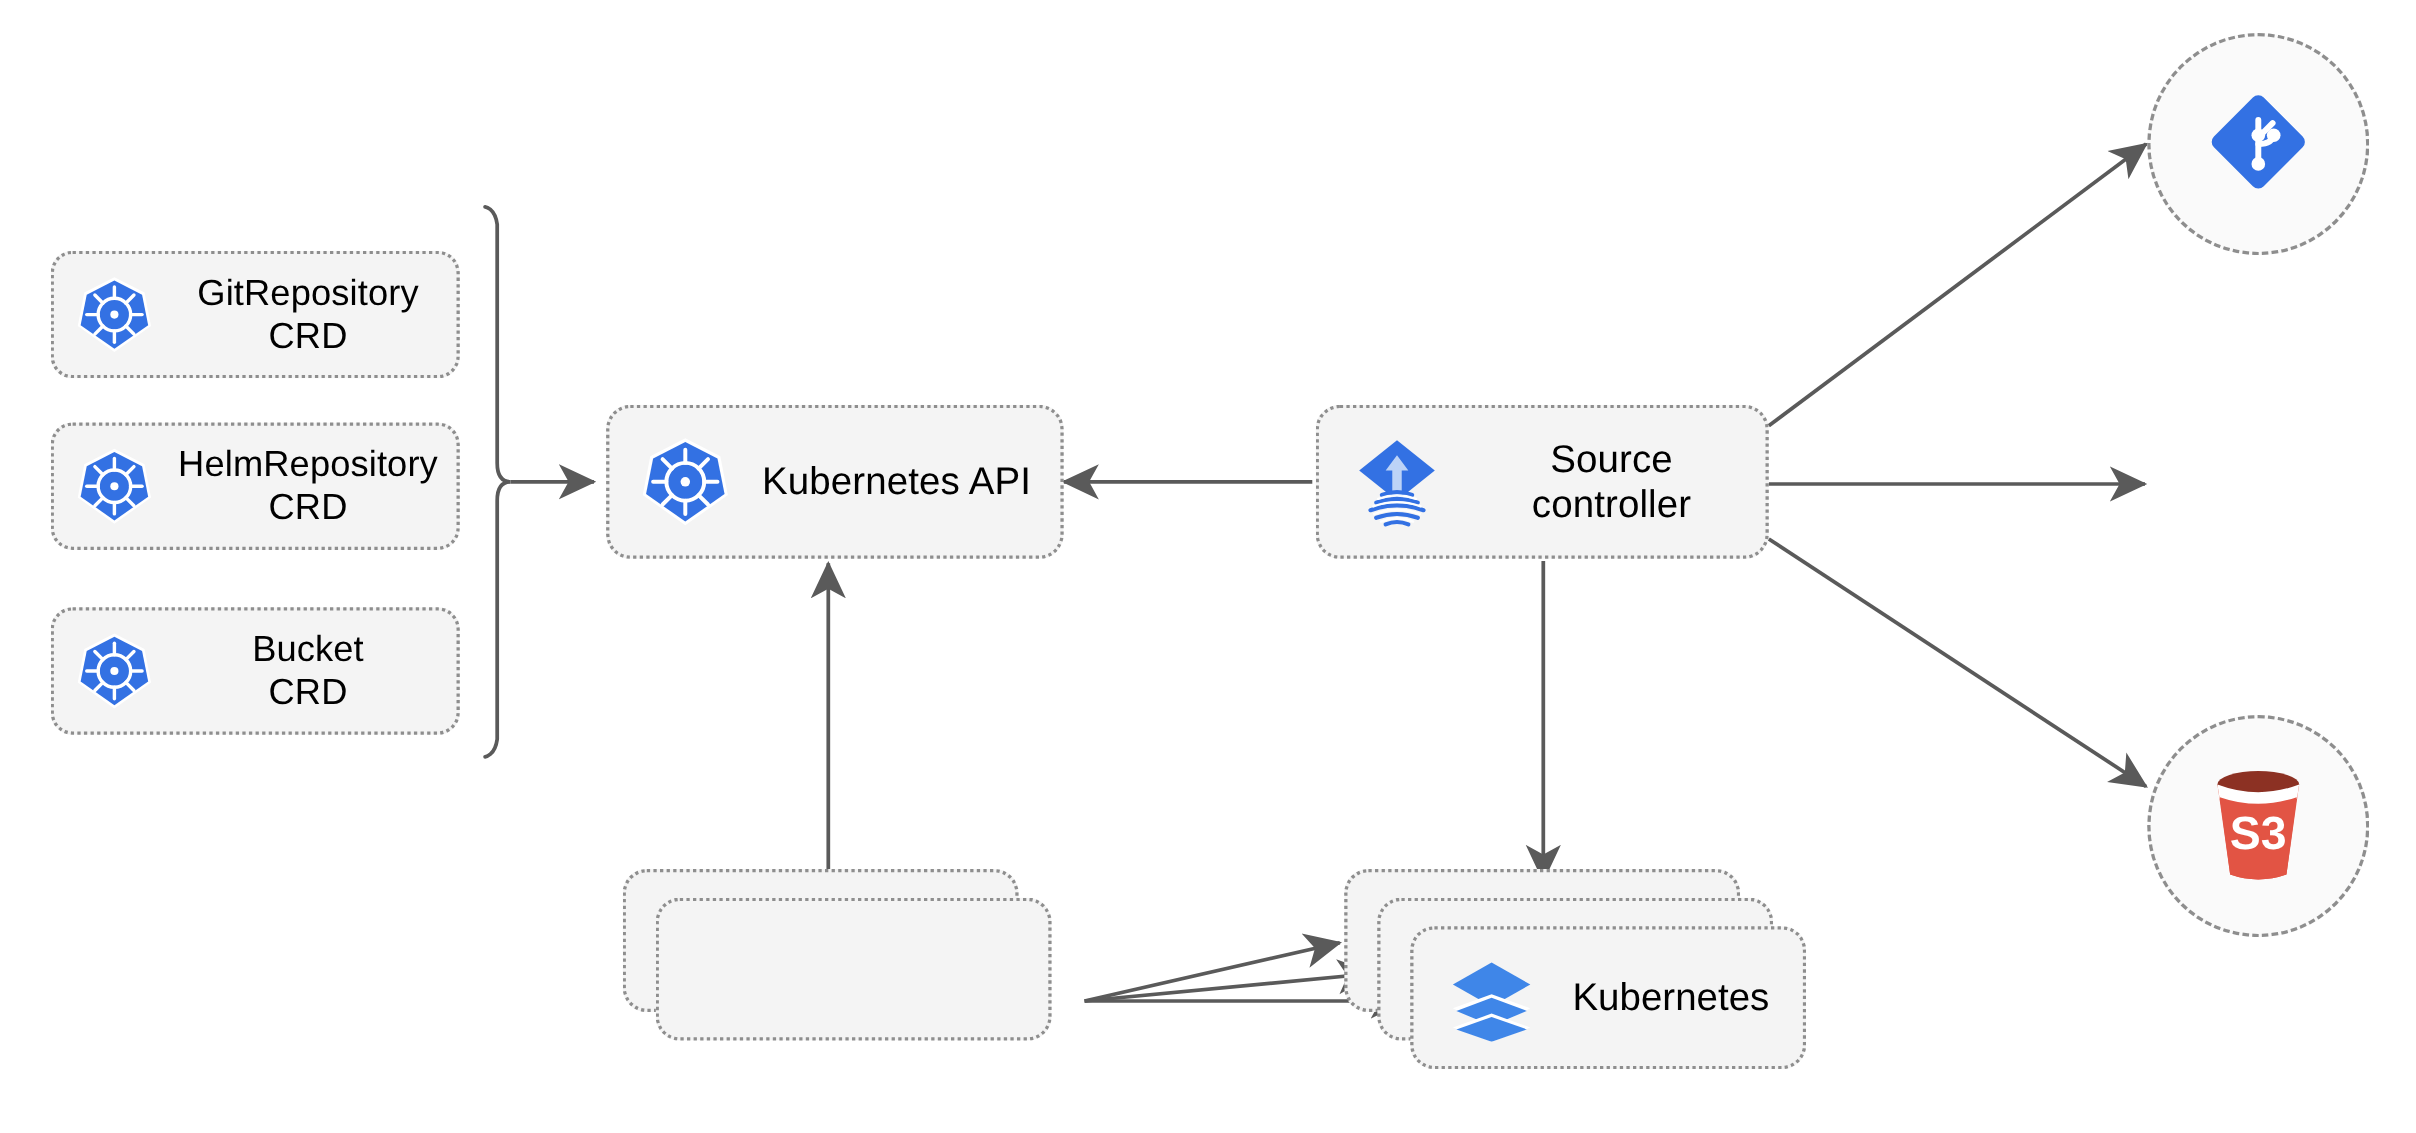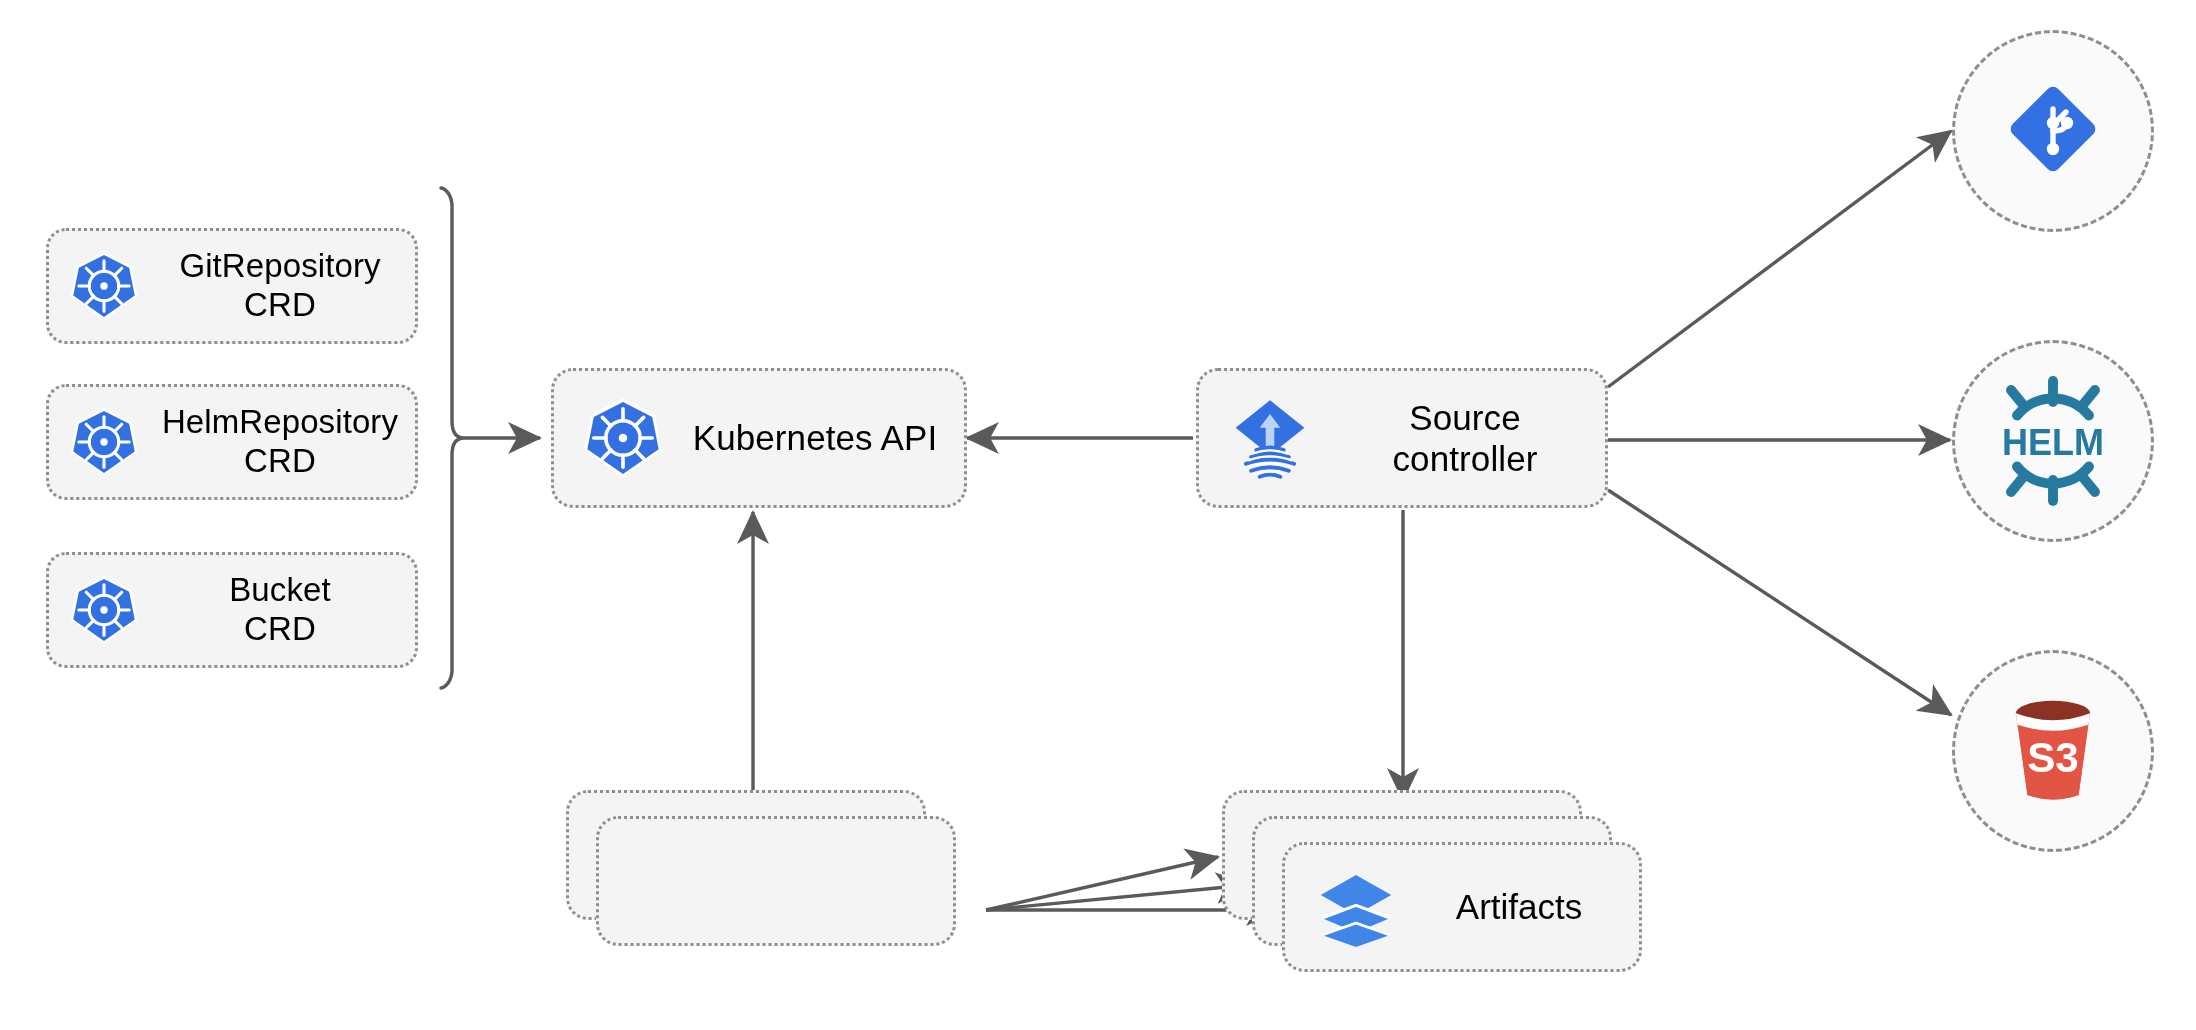--- a/index.html
+++ b/index.html
@@ -284,57 +284,40 @@
     <div class="frontcard" style="left:60px; top:52px; width:360px; height:130px;">
       <span class="iconwrap">
         <svg viewBox="0 0 100 100" width="80" height="80" aria-hidden="true">
           <polygon points="50,10 94,35 50,60 6,35" fill="#3f86e8"></polygon>
           <polygon points="50,46 94,62 50,84 6,62" fill="#ffffff"></polygon>
           <polygon points="50,50 90,65 50,82 10,65" fill="#3f86e8"></polygon>
           <polygon points="50,68 94,84 50,100 6,84" fill="#ffffff"></polygon>
           <polygon points="50,72 90,86 50,100 10,86" fill="#3f86e8"></polygon>
         </svg>
       </span>
-      <span class="label">Artifacts</span>
+      <span class="label">Kubernetes</span>
     </div>
   </div>
 
   <div class="circlenode" style="left:1952px; top:30px; width:202px; height:202px;">
     <span>
       <svg viewBox="0 0 100 100" width="100" height="100" aria-hidden="true">
         <rect x="18" y="18" width="64" height="64" rx="7" transform="rotate(45 50 50)" fill="#3371e3"></rect>
         <g fill="none" stroke="#ffffff" stroke-width="5.4" stroke-linecap="round">
           <line x1="50" y1="30" x2="50" y2="70"></line>
           <path d="M50,46 L63,33"></path>
           <path d="M50,52 Q63,52 63,44"></path>
         </g>
         <circle cx="50" cy="70" r="6.2" fill="#ffffff"></circle>
         <circle cx="50" cy="44" r="6.2" fill="#ffffff"></circle>
         <circle cx="64" cy="44" r="6.2" fill="#ffffff"></circle>
       </svg>
     </span>
   </div>
 
-  <div class="circlenode" style="left:1952px; top:340px; width:202px; height:202px;">
-    <span style="position:relative;display:block;width:150px;height:150px;">
-      <svg viewBox="0 0 100 100" width="150" height="150" aria-hidden="true">
-        <g fill="none" stroke="#277a9f" stroke-width="6.6" stroke-linecap="round">
-          <path d="M26,33 A31,31 0 0 1 74,33"></path>
-          <path d="M26,67 A31,31 0 0 0 74,67"></path>
-          <line x1="50" y1="10" x2="50" y2="24"></line>
-          <line x1="50" y1="76" x2="50" y2="90"></line>
-          <line x1="22" y1="16" x2="31" y2="27"></line>
-          <line x1="78" y1="16" x2="69" y2="27"></line>
-          <line x1="22" y1="84" x2="31" y2="73"></line>
-          <line x1="78" y1="84" x2="69" y2="73"></line>
-        </g>
-        <text x="50" y="59" text-anchor="middle" font-family="'Liberation Sans', sans-serif" font-size="24" font-weight="bold" fill="#277a9f">HELM</text>
-      </svg>
-    </span>
-  </div>
 
   <div class="circlenode" style="left:1952px; top:650px; width:202px; height:202px;">
     <span>
       <svg viewBox="0 0 100 100" width="128" height="128" aria-hidden="true">
         <path d="M21,22 L79,22 L70,86 Q50,93 30,86 Z" fill="#e25444"></path>
         <ellipse cx="50" cy="22" rx="29" ry="9.6" fill="#8c3123"></ellipse>
         <path d="M21,22 Q50,33 79,22 L77.5,32 Q50,42 22.5,32 Z" fill="#ffffff"></path>
         <path d="M22.7,31 Q50,40.5 77.3,31 L70,86 Q50,93 30,86 Z" fill="#e25444"></path>
         <text x="50" y="68" text-anchor="middle" font-family="'Liberation Sans', sans-serif" font-size="33" font-weight="bold" fill="#ffffff">S3</text>
       </svg>

